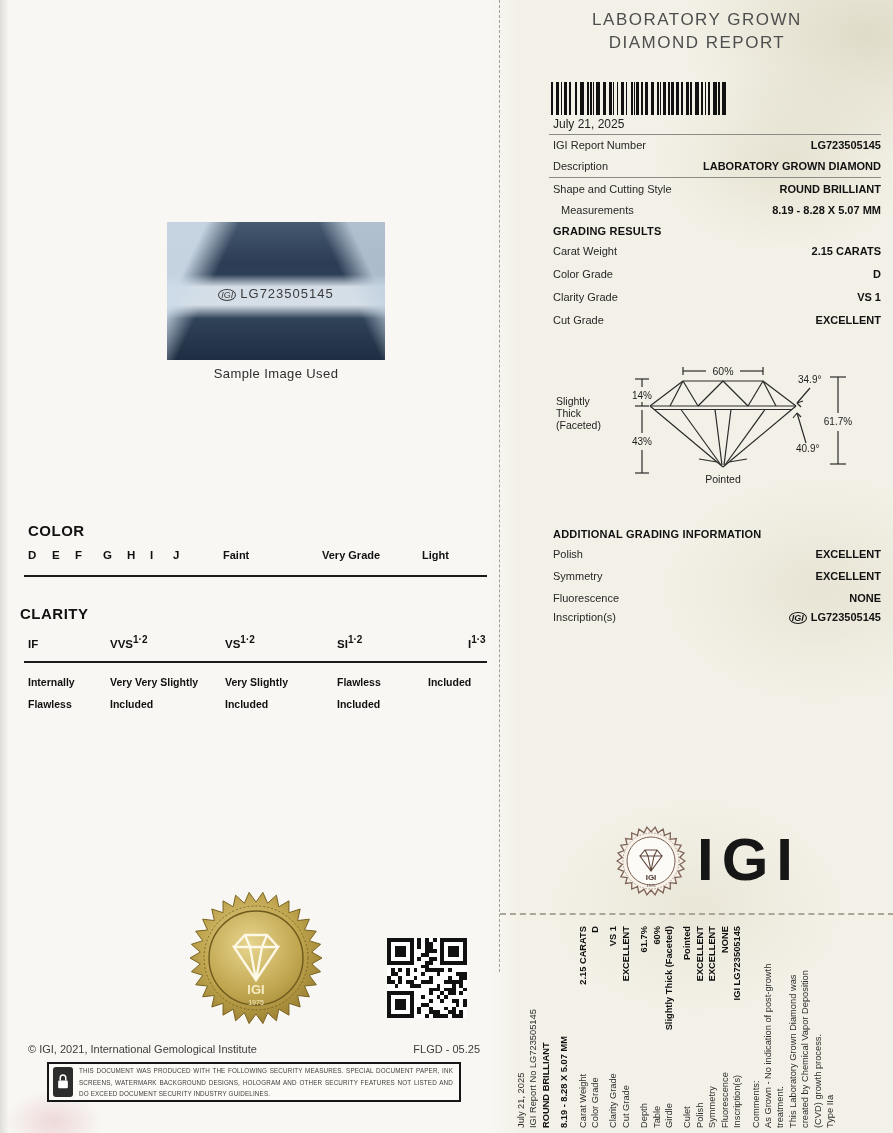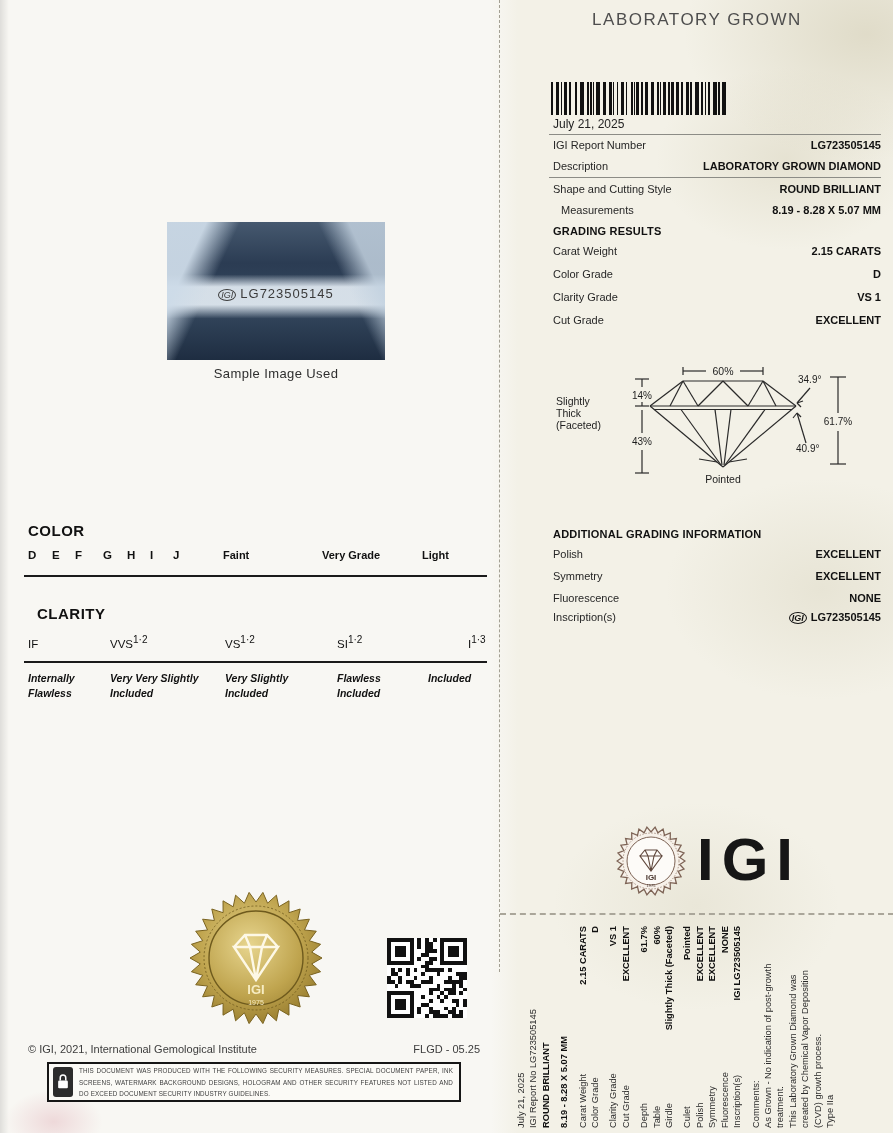--- a/index.html
+++ b/index.html
@@ -26,23 +26,23 @@
       linear-gradient(180deg, #46596f 0%, #2b3c53 30%, #35485f 62%, #1e2d41 100%);
     display:flex;align-items:center;justify-content:center;
   }
   .sample-inscription{font-size:13px;color:#3b3b3b;letter-spacing:1px;margin-top:4px;}
   .igi-glyph{font-size:9px;font-style:italic;border:1px solid #3b3b3b;border-radius:50%;padding:0 2px;margin-right:4px;letter-spacing:0;}
   .sample-caption{left:167px;top:366px;width:218px;text-align:center;font-size:13px;color:#2e2e2e;letter-spacing:.4px;}
   .scale-heading{font-size:15px;font-weight:700;letter-spacing:.5px;color:#111;}
   .scale-line{height:2px;background:#1a1a1a;}
   .grade-letter{position:absolute;font-size:11.5px;font-weight:700;color:#111;}
   .range-label{position:absolute;font-size:11px;font-weight:600;color:#111;}
-  .cg{position:absolute;font-size:11.5px;font-weight:400;color:#111;}
+  .cg{position:absolute;font-size:11.5px;font-weight:700;color:#111;}
   .cg sup{font-size:10px;}
-  .cdesc{position:absolute;font-size:10.5px;font-weight:600;line-height:15px;color:#111;font-style:italic;}
+  .cdesc{position:absolute;font-size:10.5px;font-weight:600;line-height:22px;color:#111;}
   .copyright-row{left:28px;top:1043px;width:452px;display:flex;justify-content:space-between;font-size:11px;color:#3c3c3c;}
   .security-box{
     left:47px;top:1062px;width:414px;height:40px;border:2px solid #161616;background:#fbfaf6;
     display:flex;align-items:center;box-sizing:border-box;padding:2px 6px 2px 4px;gap:6px;
   }
   .lock-tile{width:20px;height:30px;background:#2c2c2c;border-radius:3px;flex:0 0 auto;display:flex;align-items:center;justify-content:center;}
   .security-text{font-size:6.3px;line-height:1.75;color:#3d3d3d;text-align:justify;letter-spacing:.15px;}
   
   .right-panel{left:499px;top:0;width:394px;height:972px;border-left:1px dashed #a39f93;}
   .rp-title{position:absolute;left:0;width:394px;text-align:center;font-size:17px;letter-spacing:1.5px;color:#4e4e4e;font-weight:400;}
@@ -85,21 +85,21 @@
     <span class="grade-letter" style="left:103px;">G</span>
     <span class="grade-letter" style="left:127px;">H</span>
     <span class="grade-letter" style="left:150px;">I</span>
     <span class="grade-letter" style="left:173px;">J</span>
     <span class="range-label" style="left:223px;">Faint</span>
     <span class="range-label" style="left:322px;">Very Grade</span>
     <span class="range-label" style="left:422px;">Light</span>
   </div>
   <div class="abs scale-line" style="left:24px;top:575px;width:463px;"></div>
 
-  <div class="abs scale-heading" style="left:37px;top:605px;">CLARITY</div>
+  <div class="abs scale-heading" style="left:20px;top:605px;">CLARITY</div>
   <div class="abs" style="left:0;top:634px;width:499px;height:18px;">
     <span class="cg" style="left:28px;"><span>IF</span><sup></sup></span>
     <span class="cg" style="left:110px;"><span>VVS</span><sup>1·2</sup></span>
     <span class="cg" style="left:225px;"><span>VS</span><sup>1·2</sup></span>
     <span class="cg" style="left:337px;"><span>SI</span><sup>1·2</sup></span>
     <span class="cg" style="left:468px;"><span>I</span><sup>1·3</sup></span>
   </div>
   <div class="abs scale-line" style="left:24px;top:661px;width:463px;"></div>
   <div class="abs" style="left:0;top:671px;width:499px;height:30px;">
     <span class="cdesc" style="left:28px;width:62px;">Internally Flawless</span>
@@ -257,20 +257,21 @@
         <path d="M6 11 V7 a4 4 0 0 1 8 0 V11" fill="none" stroke="#fff" stroke-width="2.2"></path>
         <rect x="3" y="11" width="14" height="11" rx="1.5" fill="#fff"></rect>
       </svg>
     </span>
     <span class="security-text">THIS DOCUMENT WAS PRODUCED WITH THE FOLLOWING SECURITY MEASURES. SPECIAL DOCUMENT PAPER, INK SCREENS, WATERMARK BACKGROUND DESIGNS, HOLOGRAM AND OTHER SECURITY FEATURES NOT LISTED AND DO EXCEED DOCUMENT SECURITY INDUSTRY GUIDELINES.</span>
   </div>
 
   <div class="abs right-panel">
 
     <div class="rp-title" style="top:10px;">LABORATORY GROWN</div>
+    <div class="rp-title" style="top:33px;">DIAMOND REPORT</div>
 
     <svg id="barcode-svg" class="abs" style="left:51px;top:82px;" width="178" height="33" viewBox="0 0 178 33">
         <rect x="0" y="0" width="2" height="33" fill="#111"></rect>
         <rect x="5" y="0" width="3" height="33" fill="#111"></rect>
         <rect x="10" y="0" width="1" height="33" fill="#111"></rect>
         <rect x="13" y="0" width="3" height="33" fill="#111"></rect>
         <rect x="18" y="0" width="2" height="33" fill="#111"></rect>
         <rect x="24" y="0" width="2" height="33" fill="#111"></rect>
         <rect x="29" y="0" width="4" height="33" fill="#111"></rect>
         <rect x="36" y="0" width="2" height="33" fill="#111"></rect>

